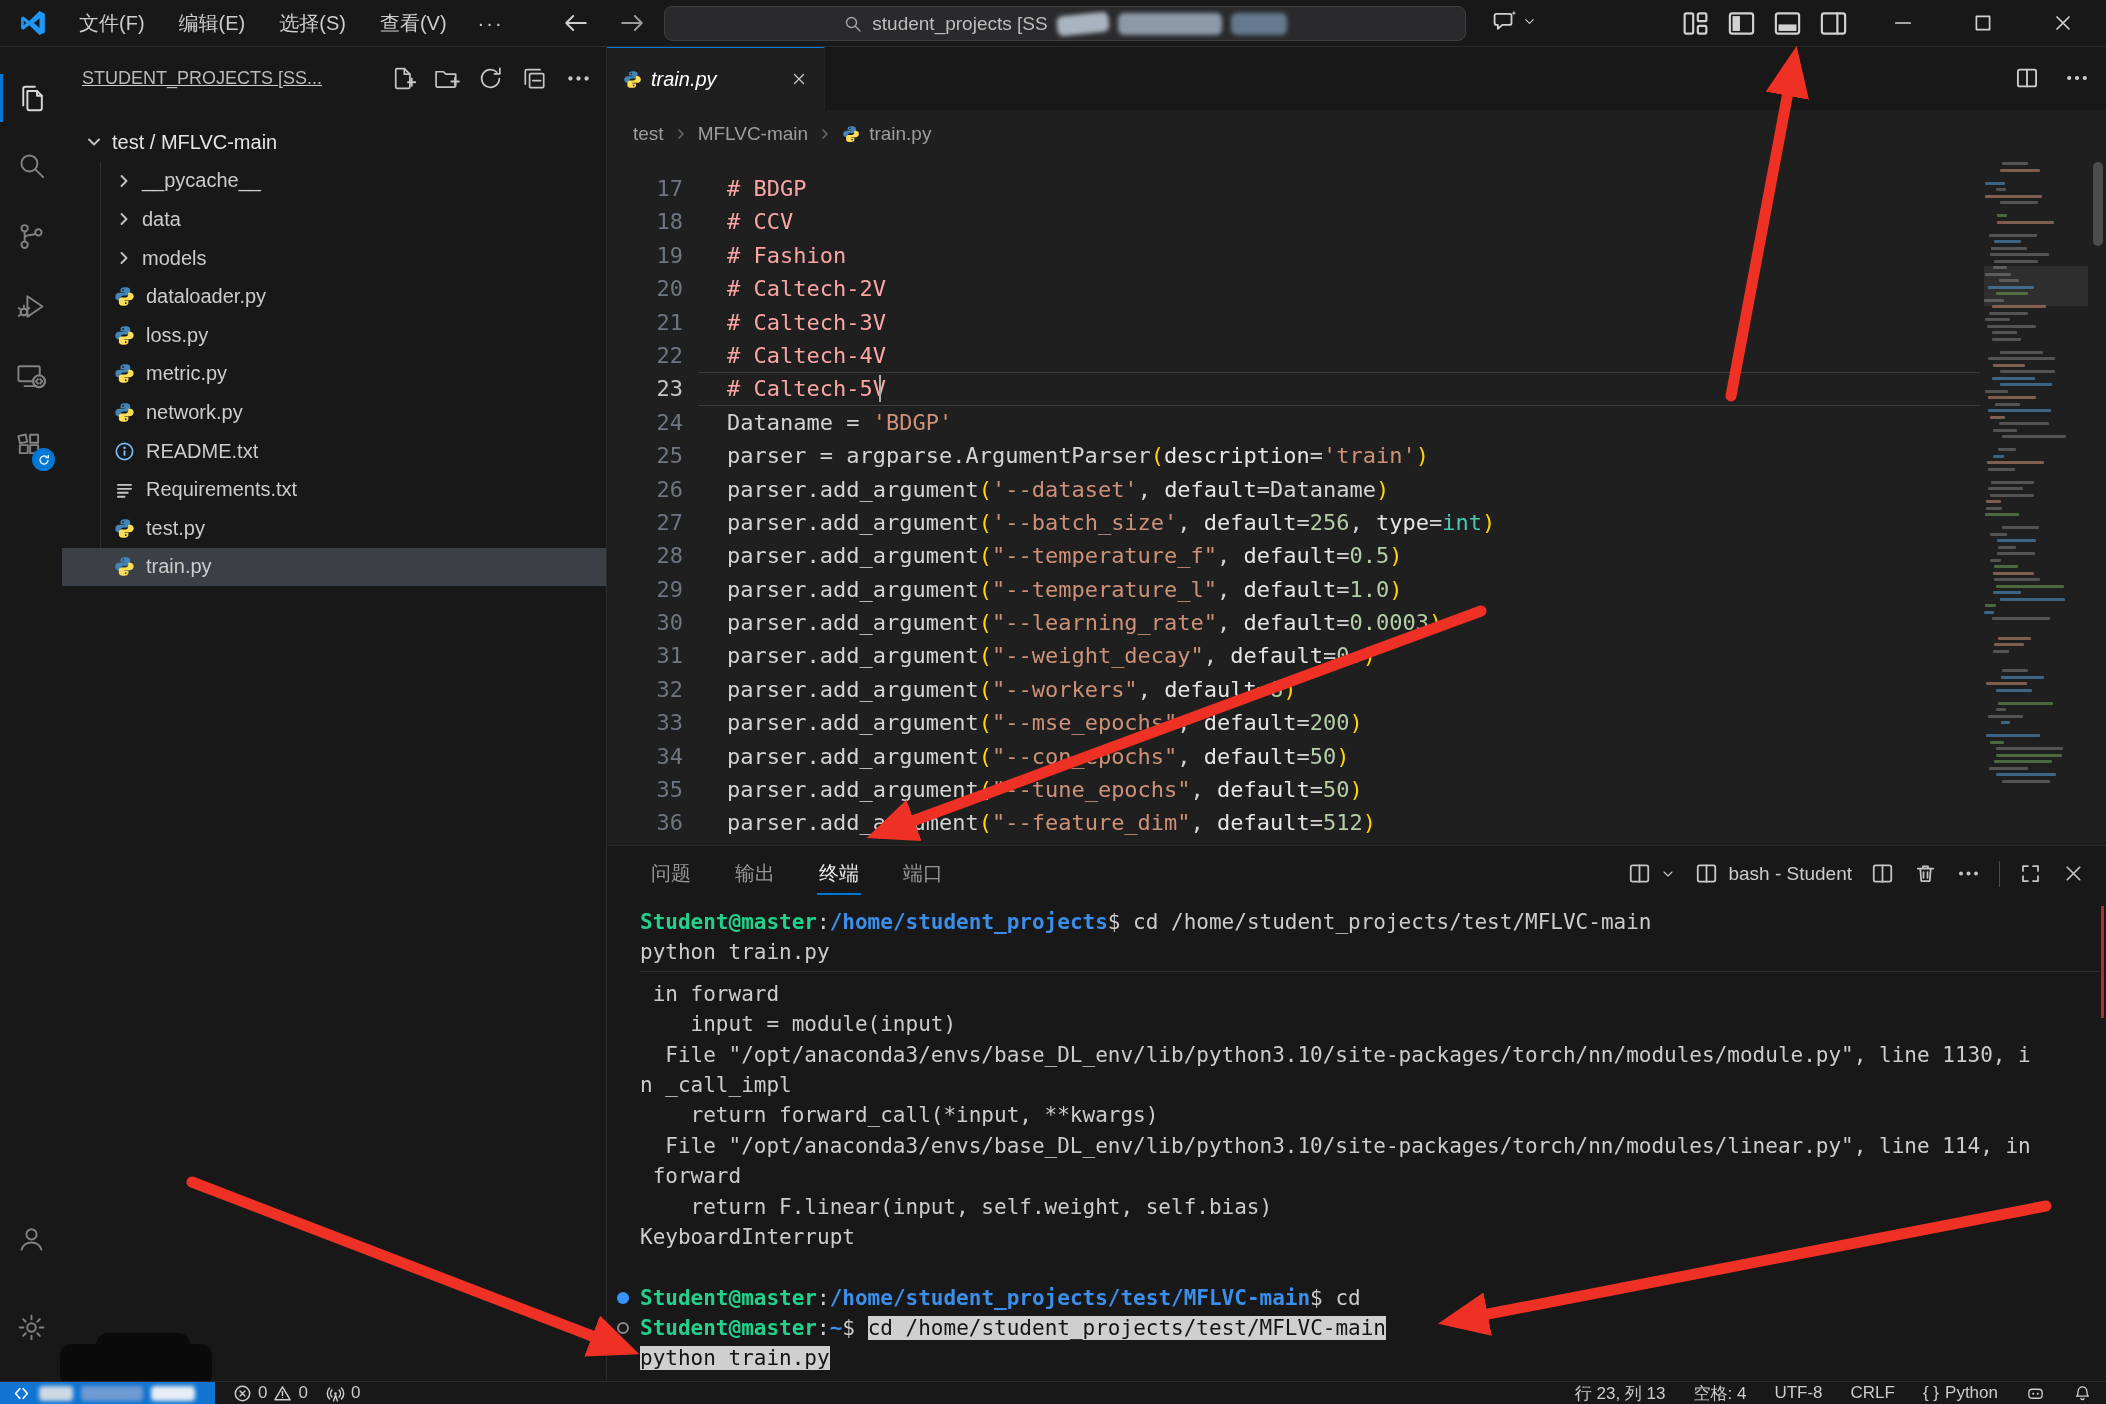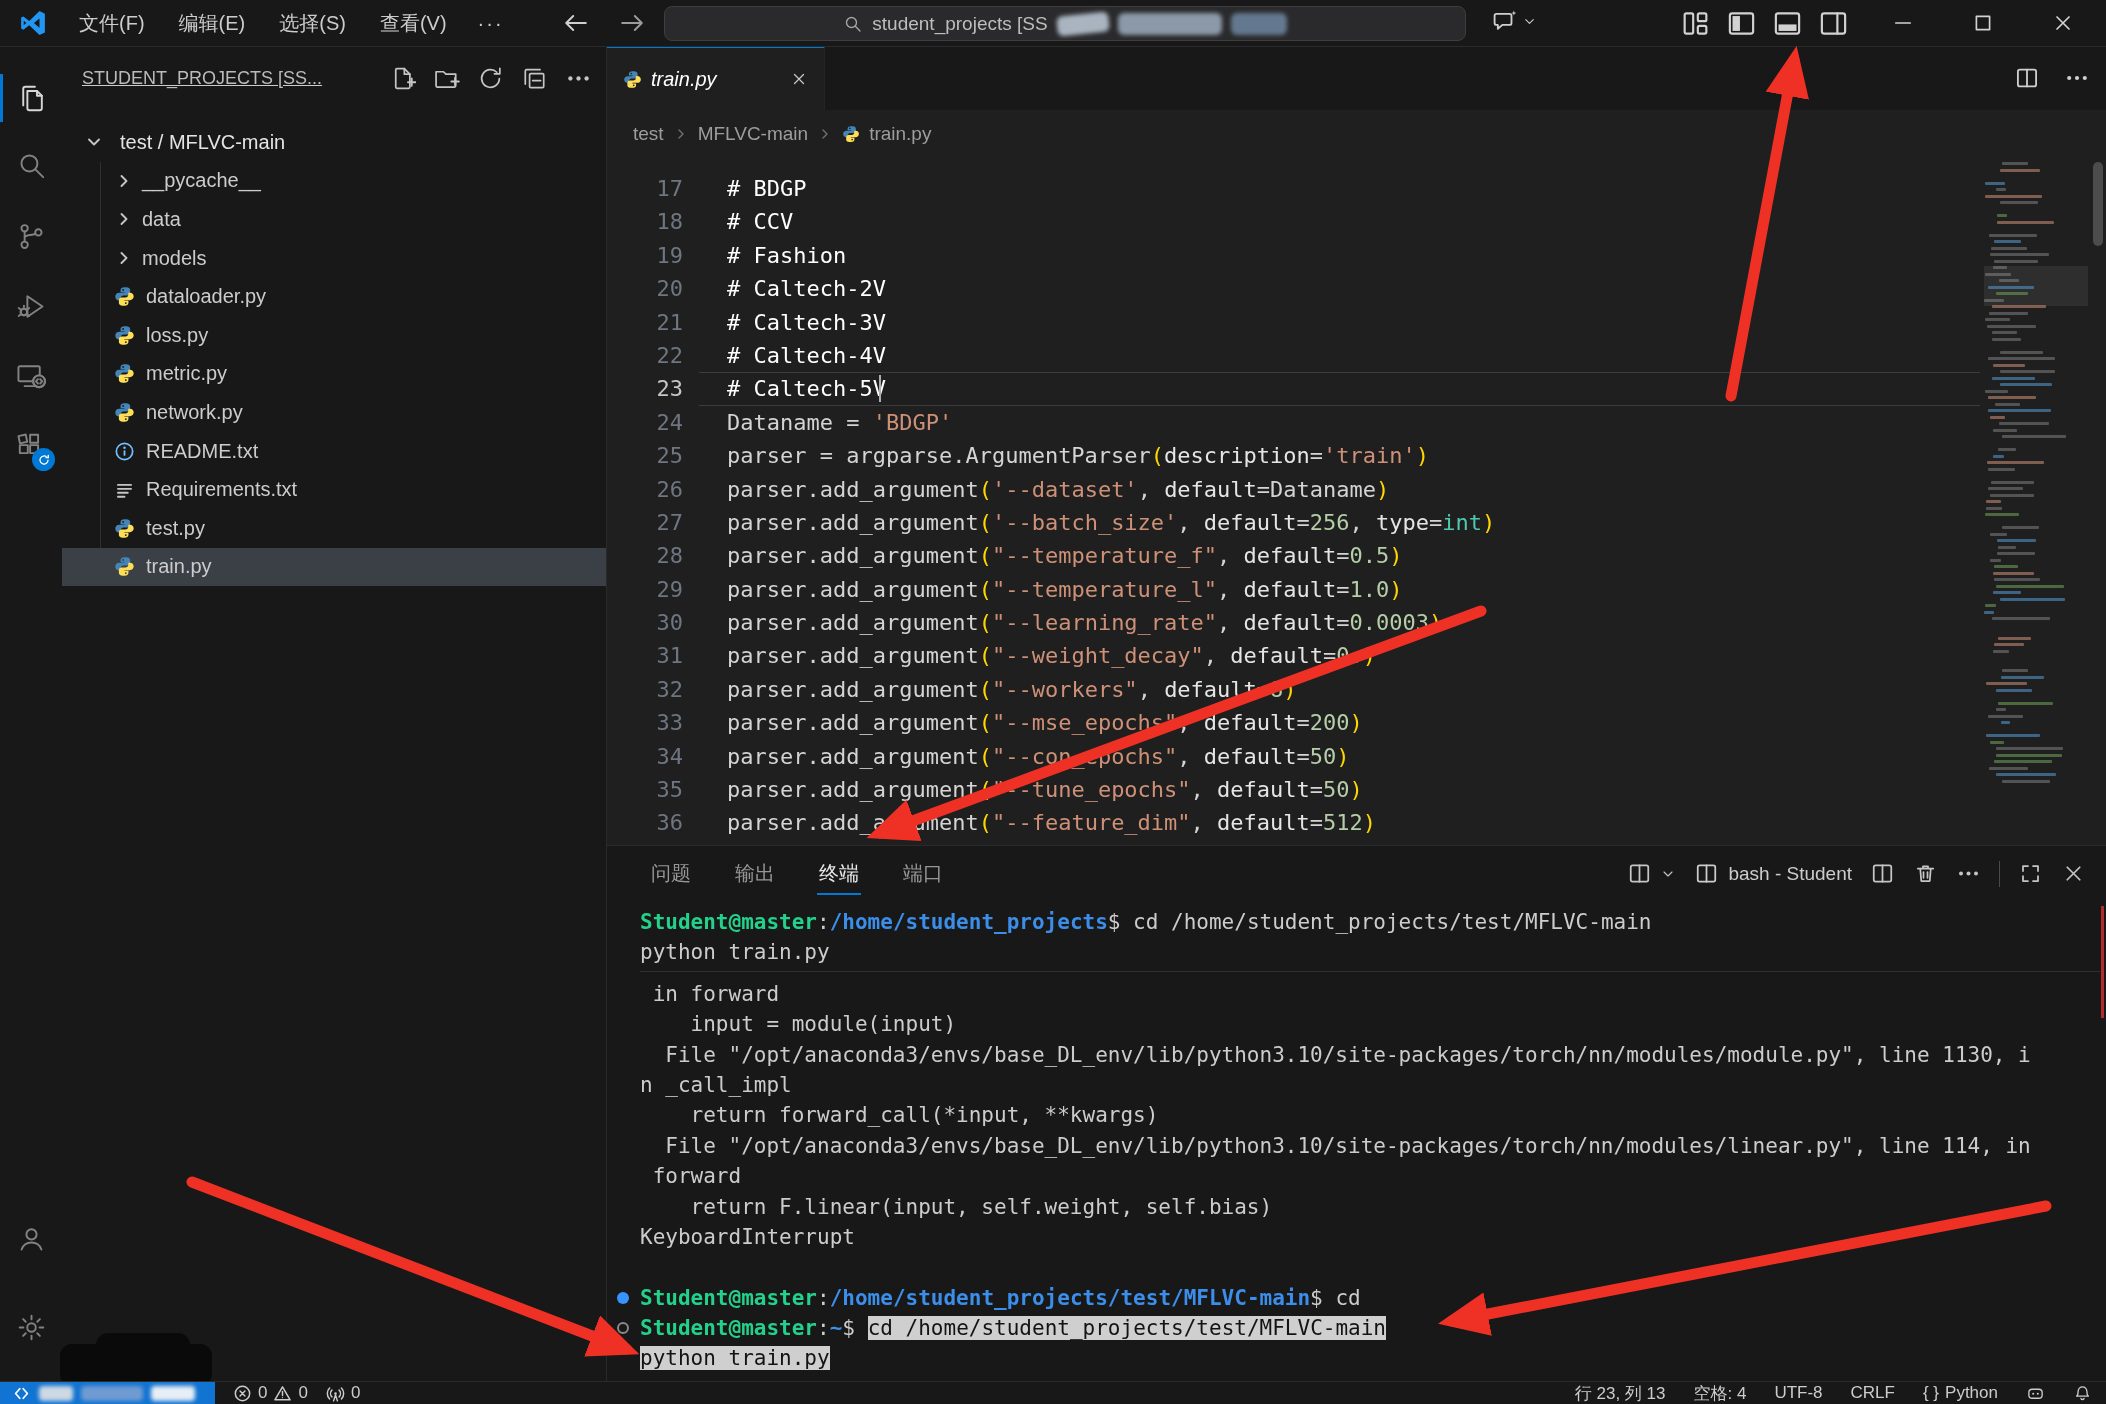--- a/index.html
+++ b/index.html
@@ -48,21 +48,21 @@
   
   .sidebar{position:absolute;left:62px;top:46px;width:545px;height:1335px;background:#181818;
            border-right:1px solid #2a2a2a;box-sizing:border-box;z-index:1;}
   .sidebar-header{position:absolute;top:0;left:0;right:0;height:64px;display:flex;align-items:center;text-decoration:underline;}
   .sidebar-title{margin-left:20px;font-size:18px;color:#bbbbbb;white-space:nowrap;}
   .sh-icons{position:absolute;right:14px;top:0;height:64px;display:flex;align-items:center;gap:17px;}
   .sh-icons .ic{width:27px;height:27px;color:#c5c5c5;}
   .tree{position:absolute;top:77px;left:0;right:0;}
   .tree::before{content:'';position:absolute;left:38px;top:39px;height:424px;width:1px;background:#303030;}
   .tree-row{height:38.6px;display:flex;align-items:center;font-size:20px;color:#cccccc;position:relative;}
-  .tree-row.root{padding-left:22px;gap:16px;color:#e4e4e4;}
+  .tree-row.root{padding-left:22px;gap:8px;color:#e4e4e4;}
   .tree-row.folder{padding-left:52px;gap:8px;}
   .tree-row.file{padding-left:52px;gap:11px;}
   .tree-row.selected{background:#3b3f46;}
   .tree-row .chev{width:20px;height:20px;color:#c5c5c5;flex:0 0 20px;}
   .tree-row .ficon{width:21px;height:21px;flex:0 0 21px;}
   .tree-label{white-space:nowrap;}
 
   
   .editor-group{position:absolute;left:607px;top:46px;width:1499px;height:799px;background:#1f1f1f;}
   .tabbar{position:absolute;top:0;left:0;right:0;height:64px;background:#181818;border-bottom:1px solid #252525;}
@@ -81,21 +81,21 @@
 
   .code{position:absolute;top:111px;left:0;right:0;bottom:0;padding-top:15px;
         font-family:"DejaVu Sans Mono","Liberation Mono",monospace;font-size:22px;}
   .code-line{height:33.4px;line-height:33.4px;display:flex;position:relative;white-space:pre;}
   .ln{width:76px;flex:0 0 76px;text-align:right;color:#6e7681;}
   .lc{margin-left:44px;}
   .code-line.current .ln{color:#c6c6c6;}
   .code-line.current::after{content:'';position:absolute;left:92px;right:126px;top:0;bottom:0;
         border-top:1px solid #3c3c3c;border-bottom:1px solid #3c3c3c;pointer-events:none;}
   .cursor{position:absolute;left:272px;top:3px;width:2px;height:27px;background:#aeafad;}
-  .tk-c{color:#ffffff;} .tk-p{color:#d4d4d4;} .tk-v{color:#e5e5e5;} .tk-s{color:#ce9178;}
+  .tk-c{color:#fca5a5;} .tk-p{color:#d4d4d4;} .tk-v{color:#e5e5e5;} .tk-s{color:#ce9178;}
   .tk-n{color:#b5cea8;} .tk-t{color:#4ec9b0;} .tk-y{color:#ffd700;}
 
   .minimap{position:absolute;top:116px;right:18px;width:104px;height:672px;overflow:hidden;}
   .mm-bar{height:3px;margin-bottom:3.5px;border-radius:1px;}
   .mm-slider{position:absolute;top:220px;right:18px;width:104px;height:40px;background:rgba(255,255,255,.07);}
   .editor-scrollthumb{position:absolute;right:3px;top:116px;width:10px;height:84px;
         background:rgba(150,150,150,.38);border-radius:5px;}
 
   
   .panel{position:absolute;left:607px;top:845px;width:1499px;height:536px;background:#181818;

